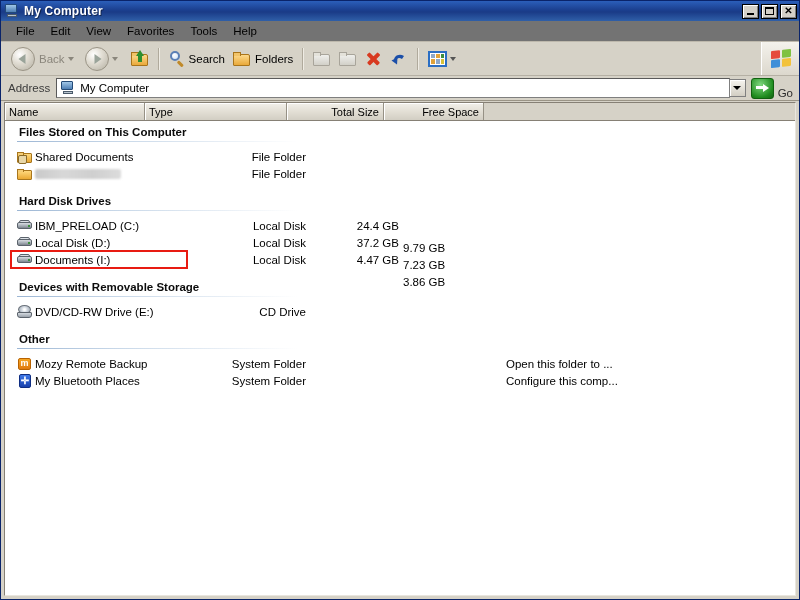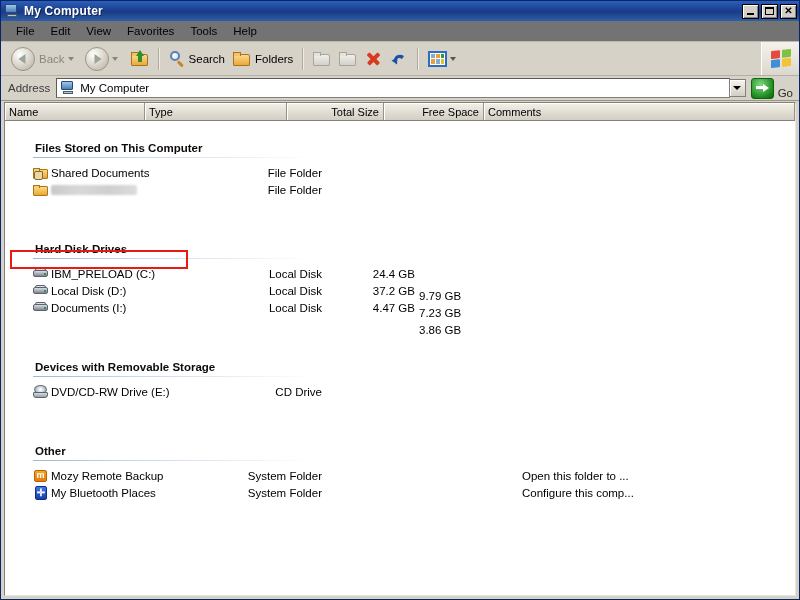--- a/index.html
+++ b/index.html
@@ -342,21 +342,21 @@
   }
   .col.right { justify-content: flex-end; }
 
   #rows {
     flex: 1 1 auto;
     position: relative;
     overflow: hidden;
     background: #ffffff;
   }
 
-  .group { padding: 16px; }
+  .group { padding: 0; }
   .group-head {
     padding: 5px 0 1px 14px;
     font-size: 11.5px;
     font-weight: bold;
     color: #0b0b0b;
     white-space: nowrap;
   }
   .group-rule {
     height: 1px;
     margin: 2px 0 0 12px;
@@ -640,21 +640,20 @@
       <span id="golabel">Go</span>
     </div>
   </div>
 
   <div id="listwrap">
     <div id="colhdr">
       <div class="col" style="width:140px">Name</div>
       <div class="col" style="width:142px">Type</div>
       <div class="col right" style="width:97px">Total Size</div>
       <div class="col right" style="width:100px">Free Space</div>
-      <div class="col" style="flex:1 1 auto">Comments</div>
     </div>
     <div id="rows">
         <div class="group">
           <div class="group-head">Files Stored on This Computer</div>
           <div class="group-rule"></div>
           <div class="group-body">
             <div class="row">
               <span class="cell-name">
                 <span class="ico folder shared">
                   <span class="b"></span>

